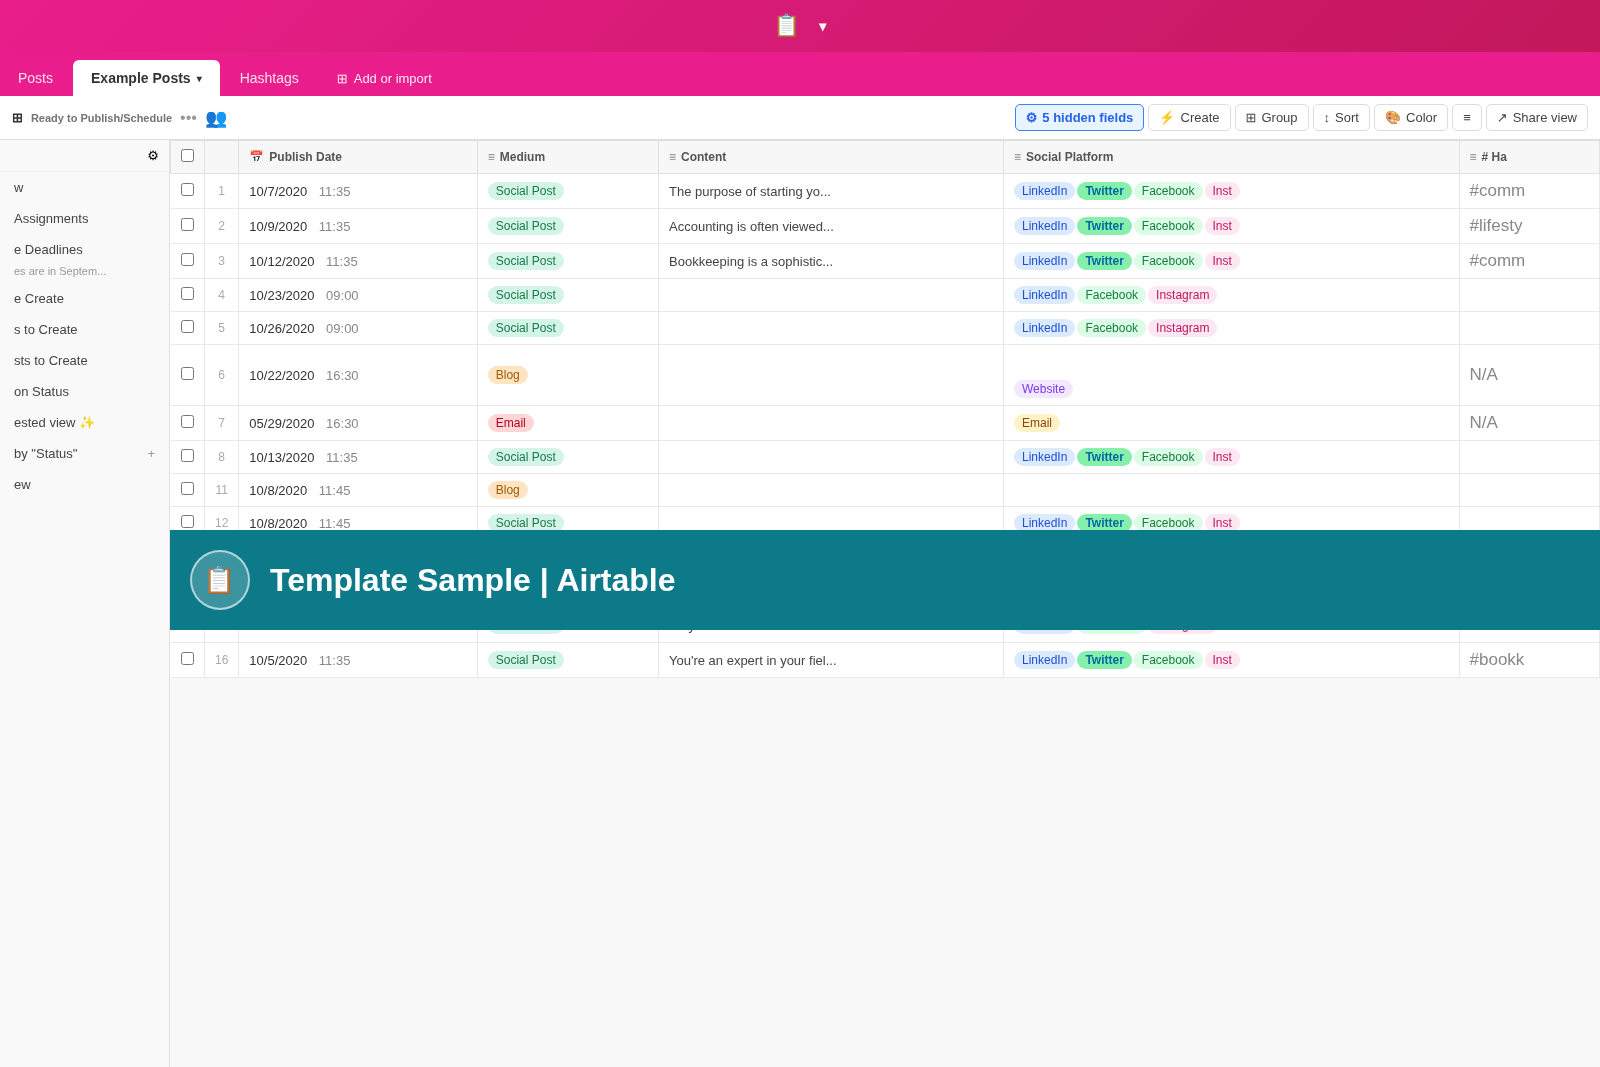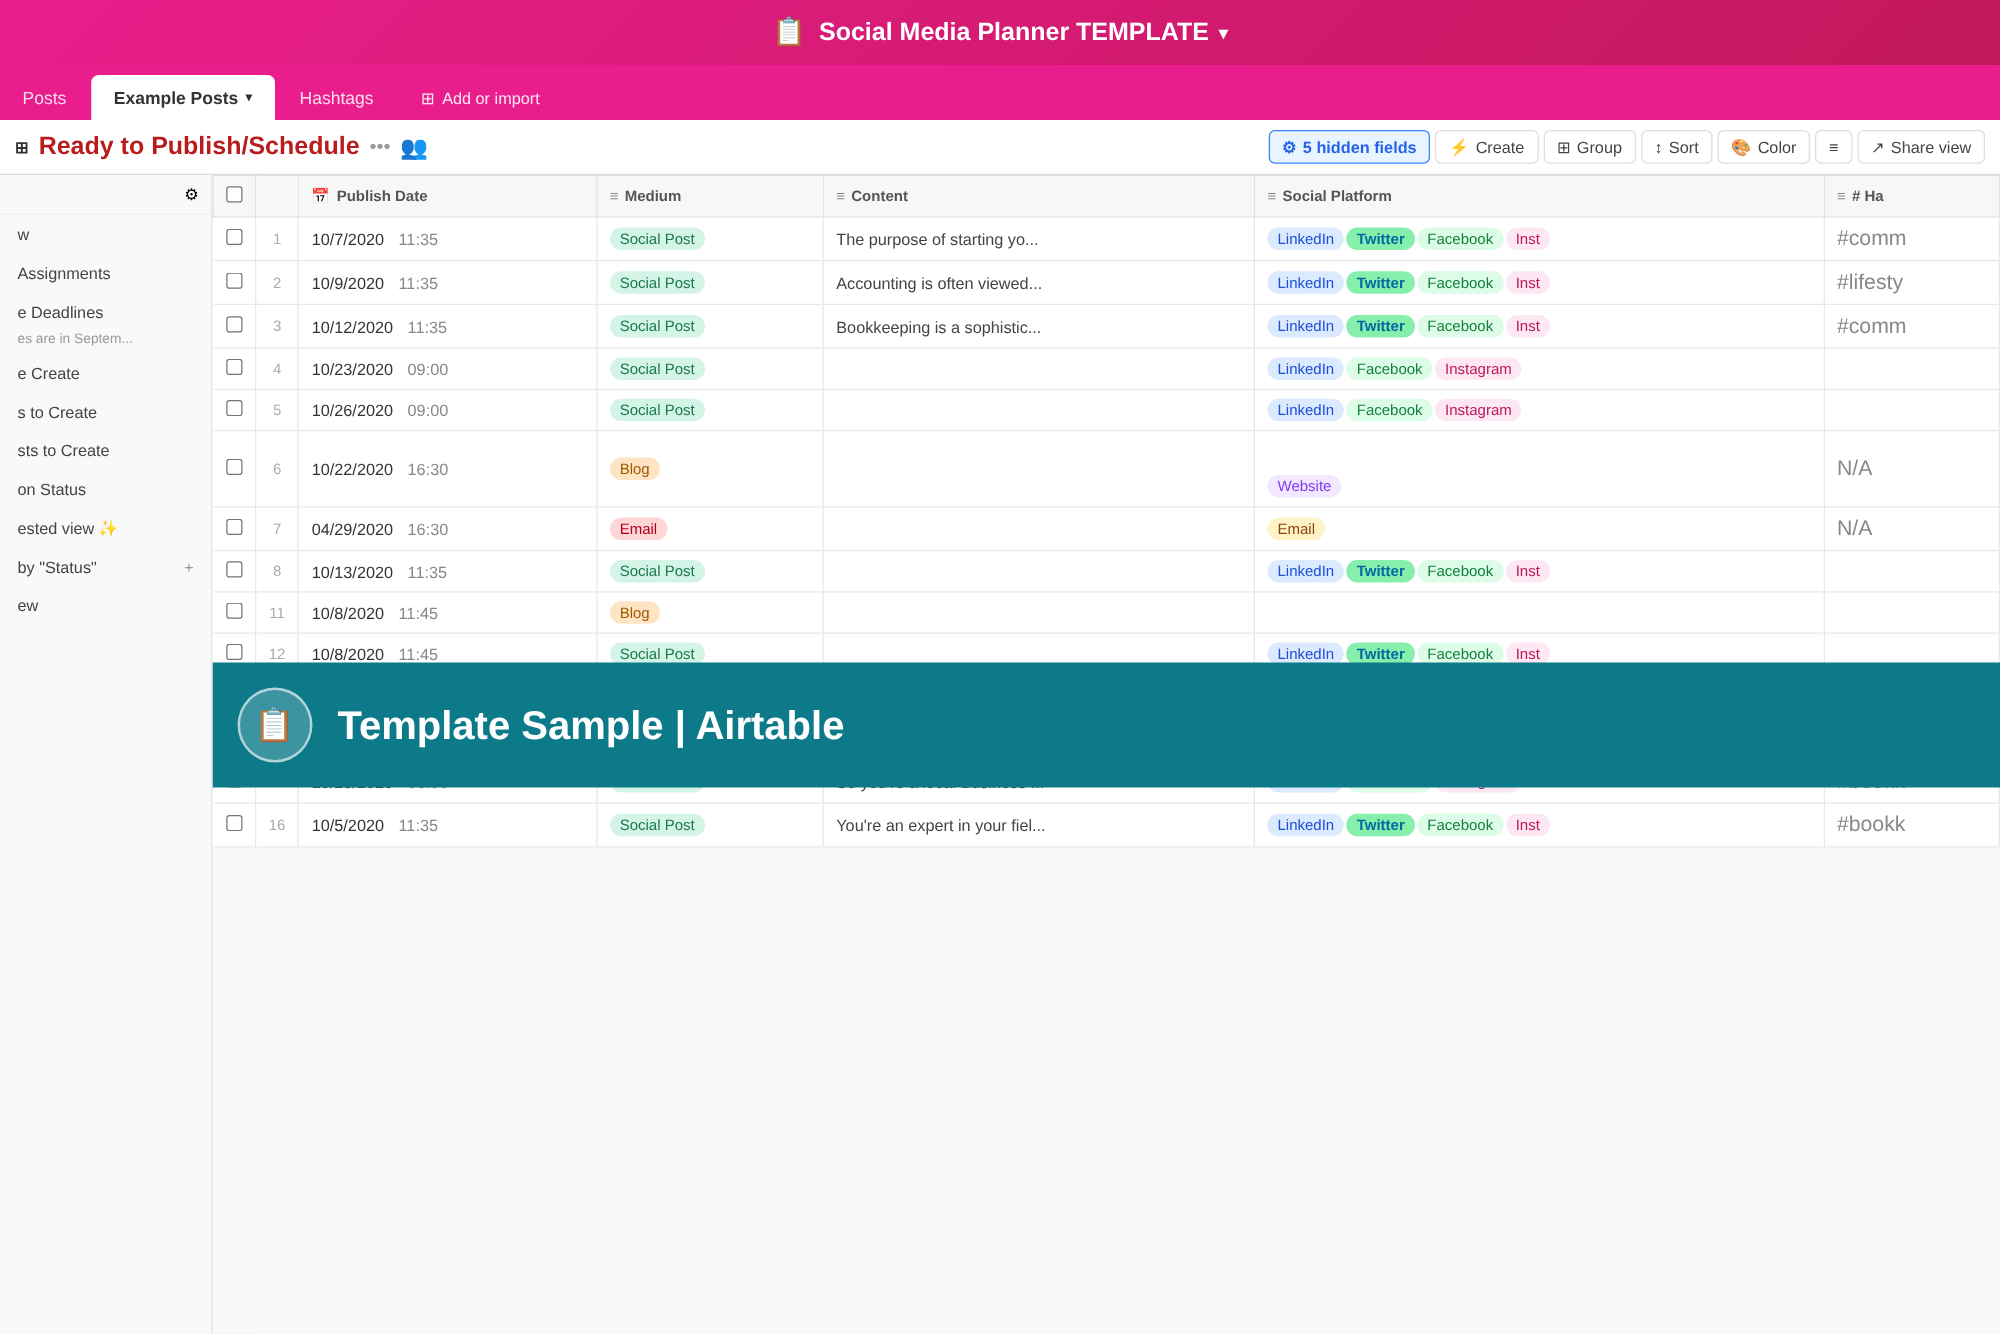--- a/index.html
+++ b/index.html
@@ -68,21 +68,21 @@
       flex: 1;
     }
     .grid-icon-btn {
       display: flex;
       align-items: center;
       gap: 4px;
       font-size: 13px;
       color: #333;
       font-weight: 600;
     }
-    .view-name { font-weight: 600; font-size: 20px; color: #b91c1c; }
+    .view-name { font-weight: 600; font-size: 11px; color: #737373; }
     .dots-btn { color: #999; font-size: 16px; cursor: pointer; }
     .people-btn { font-size: 18px; color: #666; cursor: pointer; }
 
     .toolbar-btn {
       display: flex;
       align-items: center;
       gap: 5px;
       padding: 5px 10px;
       border: 1px solid #ddd;
       border-radius: 5px;
@@ -222,21 +222,20 @@
     .tag-email-platform { background: #fef3c7; color: #92400e; }
 
     .content-text { color: #444; font-size: 13px; max-width: 200px; overflow: hidden; text-overflow: ellipsis; }
     .hashtag-text { color: #888; font-size: 17px; }
   </style>
 </head>
 <body>
 
 <div class="app-header">
   <span class="title-icon">📋</span>
-  <span>Social Media Planner TEMPLATE</span>
   <span class="dropdown-arrow">▾</span>
 </div>
 
 <div class="tab-bar">
   <div class="tab">
     <span>Posts</span>
   </div>
   <div class="tab active">
     <span>Example Posts</span>
     <span class="tab-dropdown">▾</span>
@@ -482,21 +481,21 @@
     </td>
     <td><span class="tag tag-website">Website</span></td>
     <td>
       <span class="hashtag-text">N/A</span>
     </td>
   </tr>
           <tr>
     <td class="row-check"><input type="checkbox" style=""></td>
     <td class="row-num">7</td>
     <td>
-      <span>04/29/2020</span>
+      <span>05/29/2020</span>
       <span style="margin-left:8px; color:#888;">16:30</span>
     </td>
     <td>
       <span class="tag tag-email">Email</span>
     </td>
     <td>
       <span class="content-text"></span>
     </td>
     <td><span class="tag tag-email-platform">Email</span></td>
     <td>

